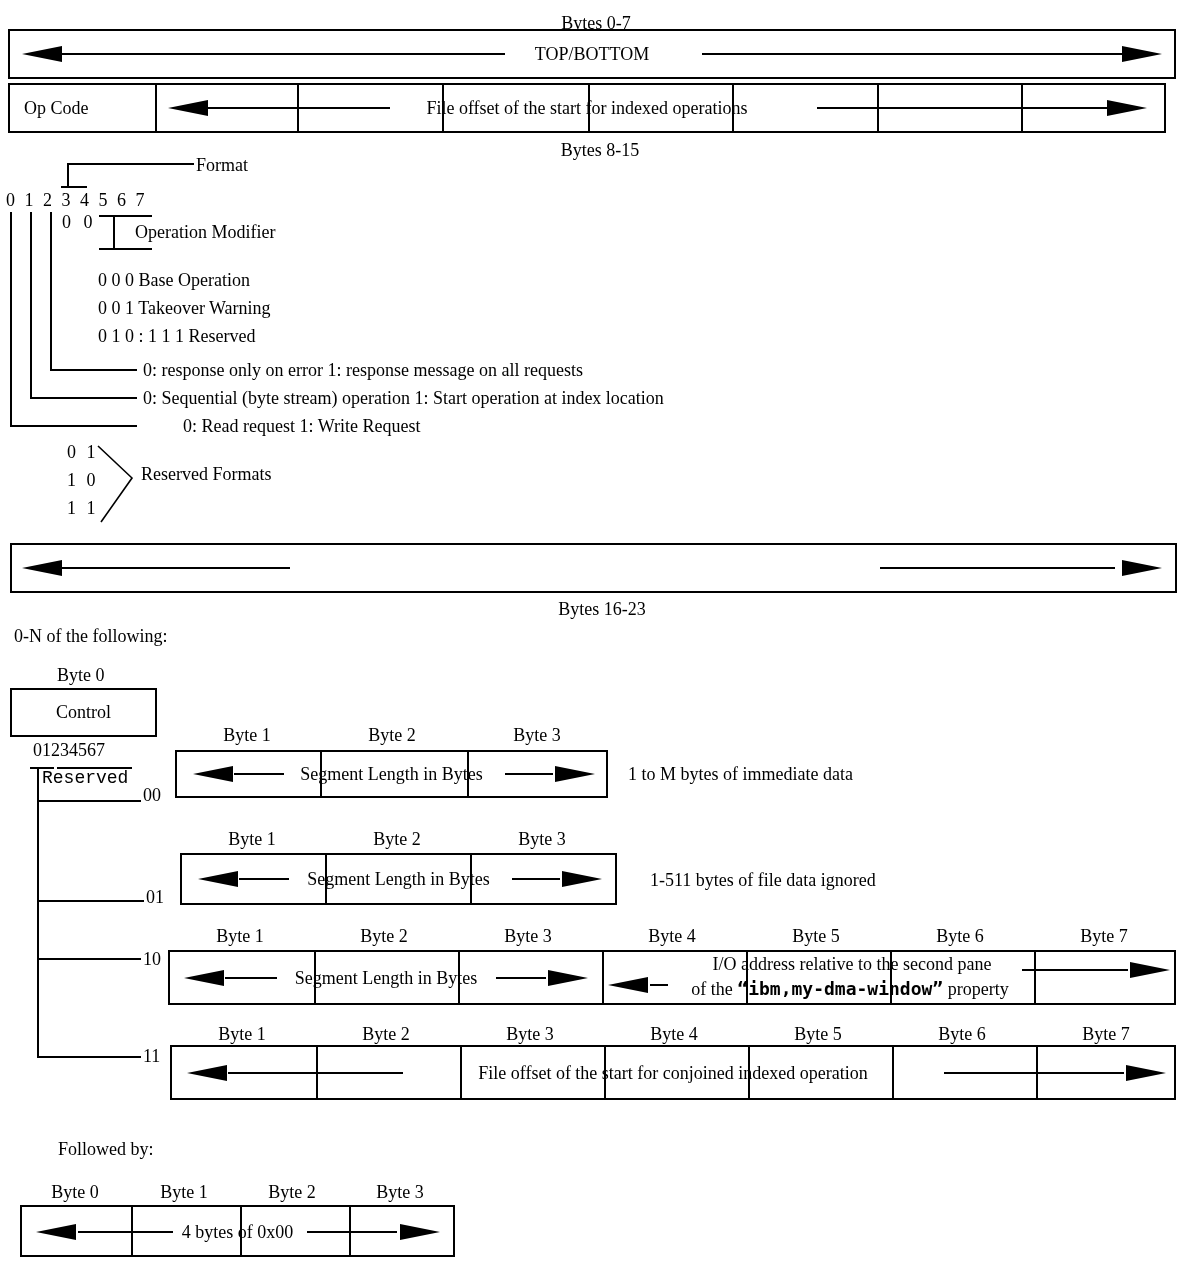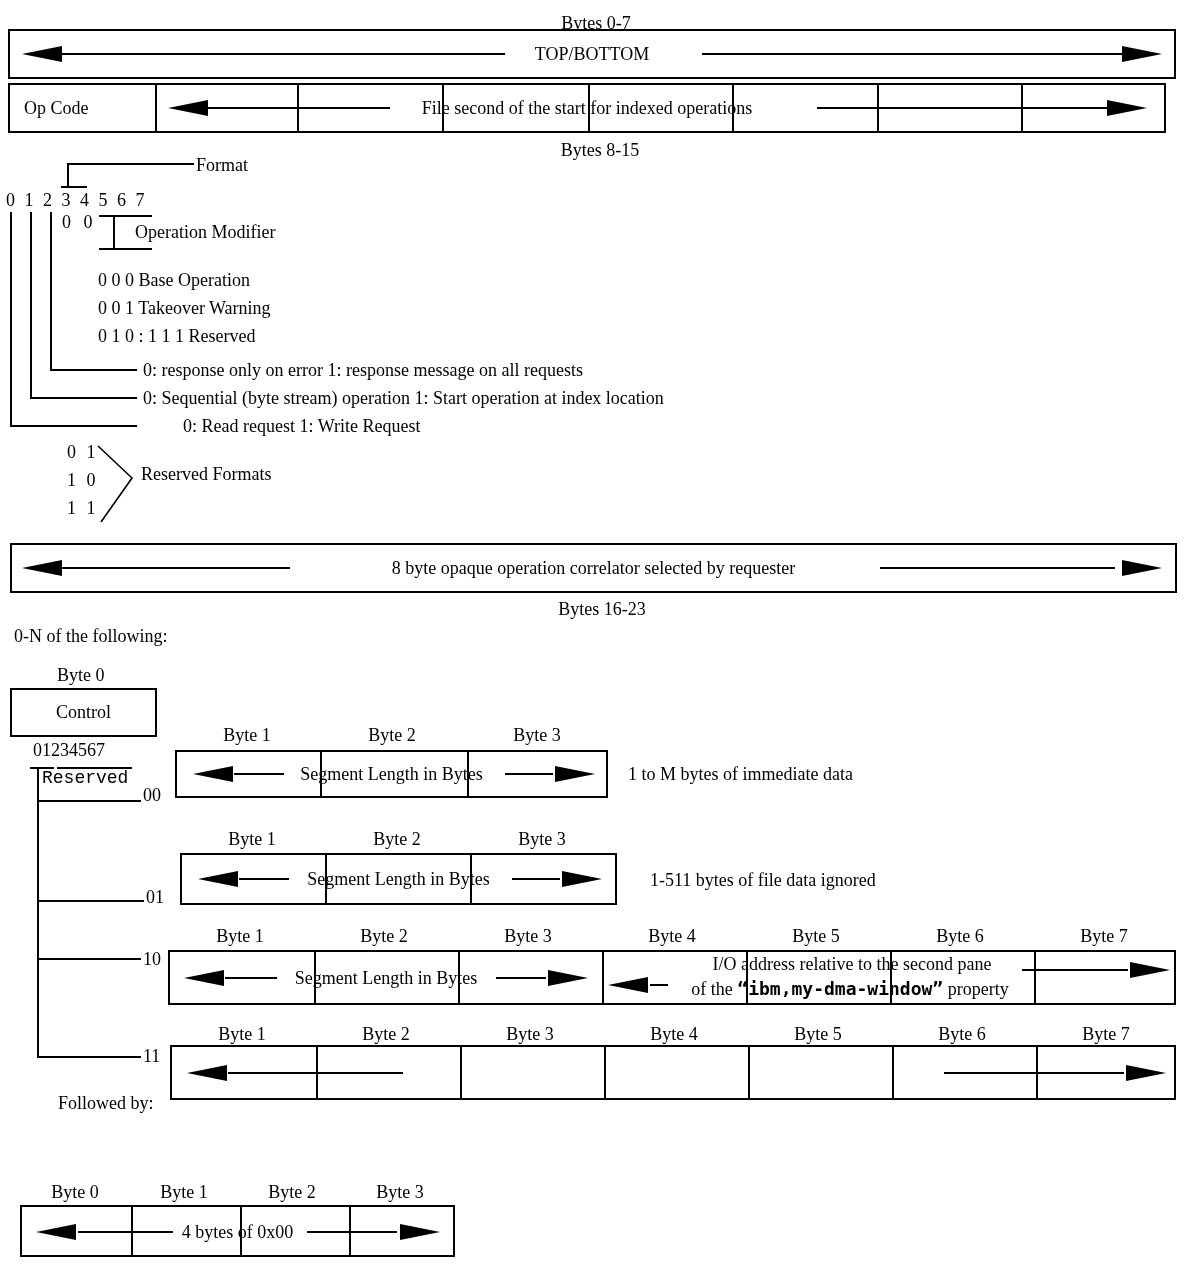--- a/index.html
+++ b/index.html
@@ -39,21 +39,21 @@
     <div class="vl" style="left:145px; top:0; height:46px;"></div>
     <div class="vl" style="left:287px; top:0; height:46px;"></div>
     <div class="vl" style="left:432px; top:0; height:46px;"></div>
     <div class="vl" style="left:578px; top:0; height:46px;"></div>
     <div class="vl" style="left:722px; top:0; height:46px;"></div>
     <div class="vl" style="left:867px; top:0; height:46px;"></div>
     <div class="vl" style="left:1011px; top:0; height:46px;"></div>
     <div class="t" style="left:14px; top:13px;">Op Code</div>
     <div class="ahl" style="left:158px; top:15px;"></div>
     <div class="hl" style="left:197px; top:22px; width:183px;"></div>
-    <div class="t ctr" style="left:50%; top:13px;">File second of the start for indexed operations</div>
+    <div class="t ctr" style="left:50%; top:13px;">File offset of the start for indexed operations</div>
     <div class="hl" style="left:807px; top:22px; width:290px;"></div>
     <div class="ahr" style="left:1097px; top:15px;"></div>
   </div>
 
   <div class="t ctr" style="left:600px; top:140px;">Bytes 8-15</div>
 
   <div class="hl" style="left:68px; top:163px; width:126px;"></div>
   <div class="vl" style="left:67px; top:163px; height:24px;"></div>
   <div class="hl" style="left:61px; top:186px; width:26px;"></div>
   <div class="t" style="left:196px; top:155px;">Format</div>
@@ -86,21 +86,20 @@
   <div class="t sp6" style="left:67px; top:470px;">1 0</div>
   <div class="t sp6" style="left:67px; top:498px;">1 1</div>
   <svg class="brace" style="left:95px; top:438px;" width="46" height="90">
     <path d="M3,8 L37,40 L6,84" fill="none" stroke="#000" stroke-width="1.6"></path>
   </svg>
   <div class="t" style="left:141px; top:464px;text-align:right;">Reserved Formats</div>
 
   <div class="box" style="left:10px; top:543px; width:1167px; height:50px;">
     <div class="ahl" style="left:10px; top:15px;"></div>
     <div class="hl" style="left:48px; top:22px; width:230px;"></div>
-    <div class="t ctr" style="left:50%; top:13px;">8 byte opaque operation correlator selected by requester</div>
     <div class="hl" style="left:868px; top:22px; width:235px;"></div>
     <div class="ahr" style="left:1110px; top:15px;"></div>
   </div>
   <div class="t ctr" style="left:602px; top:599px;">Bytes 16-23</div>
   <div class="t" style="left:14px; top:626px;">0-N of the following:</div>
 
   <div class="t" style="left:57px; top:665px;">Byte 0</div>
   <div class="box" style="left:10px; top:688px; width:147px; height:49px;">
     <div class="t ctr" style="left:50%; top:12px;">Control</div>
   </div>
@@ -183,25 +182,26 @@
   <div class="t ctr" style="left:1106px; top:1024px;">Byte 7</div>
   <div class="box" style="left:170px; top:1045px; width:1006px; height:55px;">
     <div class="vl" style="left:144px; top:0; height:51px;"></div>
     <div class="vl" style="left:288px; top:0; height:51px;"></div>
     <div class="vl" style="left:432px; top:0; height:51px;"></div>
     <div class="vl" style="left:576px; top:0; height:51px;"></div>
     <div class="vl" style="left:720px; top:0; height:51px;"></div>
     <div class="vl" style="left:864px; top:0; height:51px;"></div>
     <div class="ahl" style="left:15px; top:18px;"></div>
     <div class="hl" style="left:56px; top:25px; width:175px;"></div>
+    <div class="t ctr" style="left:50%; top:16px;">File offset of the start for conjoined indexed operation</div>
     <div class="hl" style="left:772px; top:25px; width:180px;"></div>
     <div class="ahr" style="left:954px; top:18px;"></div>
   </div>
 
-  <div class="t" style="left:58px; top:1093px;">Followed by:</div>
+  <div class="t" style="left:58px; top:1139px;">Followed by:</div>
   <div class="t ctr" style="left:75px; top:1182px;">Byte 0</div>
   <div class="t ctr" style="left:184px; top:1182px;">Byte 1</div>
   <div class="t ctr" style="left:292px; top:1182px;">Byte 2</div>
   <div class="t ctr" style="left:400px; top:1182px;">Byte 3</div>
   <div class="box" style="left:20px; top:1205px; width:435px; height:52px;">
     <div class="vl" style="left:109px; top:0; height:48px;"></div>
     <div class="vl" style="left:218px; top:0; height:48px;"></div>
     <div class="vl" style="left:327px; top:0; height:48px;"></div>
     <div class="ahl" style="left:14px; top:17px;"></div>
     <div class="hl" style="left:56px; top:24px; width:95px;"></div>

